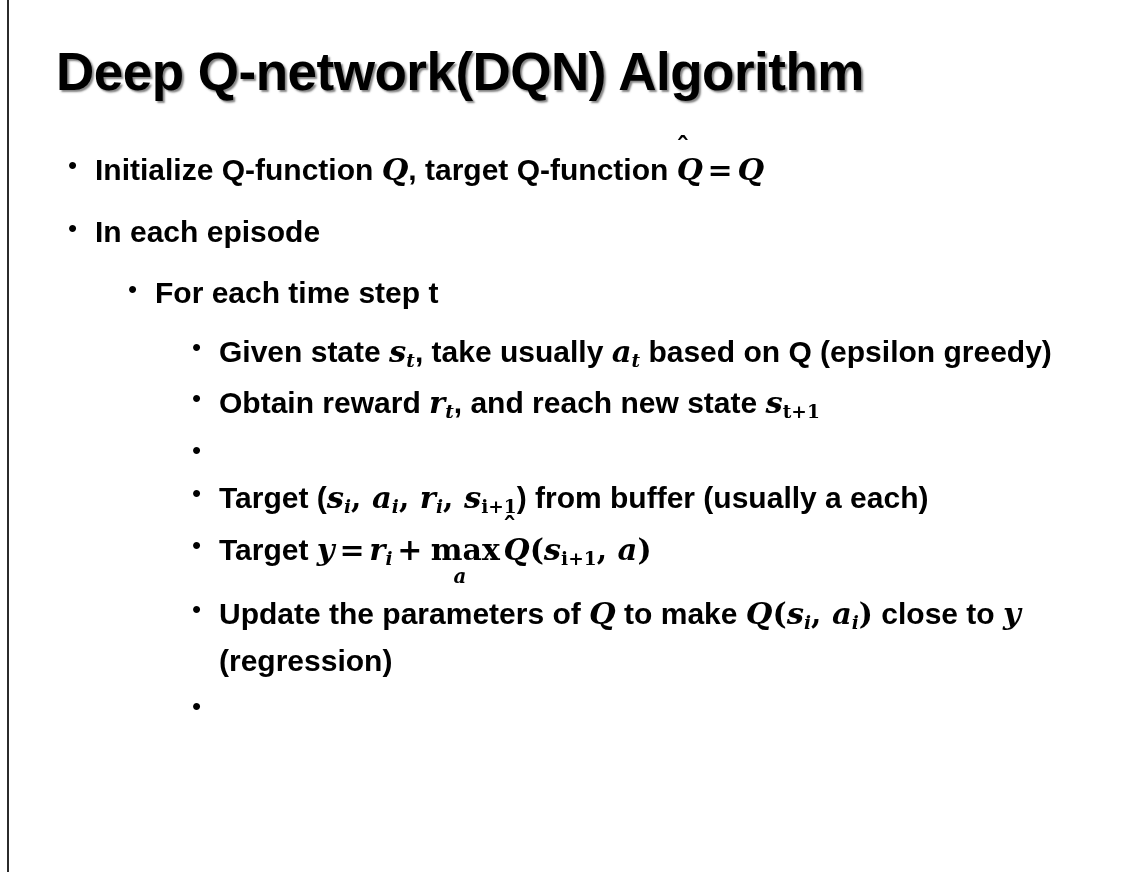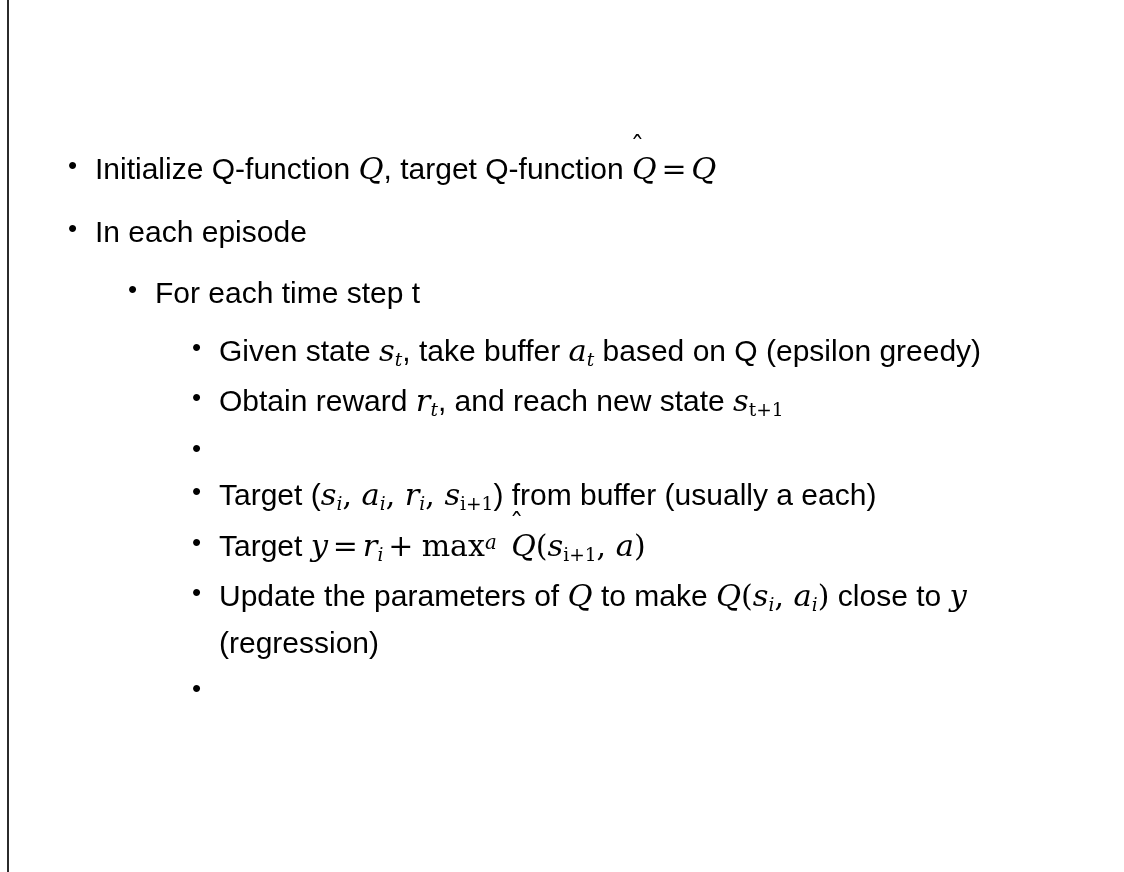--- a/index.html
+++ b/index.html
@@ -58,20 +58,21 @@
     flex: 0 0 auto;
     width: 27px;
     text-align: left;
     font-size: 26px;
     line-height: 1.52;
   }
 
   .bullet-row .txt {
     flex: 1 1 auto;
     padding-right: 30px;
+    font-weight: bold;
   }
 
   
   .lvl1 { padding-left: 68px; font-size: 30px; }
   .lvl1 .dot { font-size: 26px; }
   .lvl2 { padding-left: 128px; font-size: 30px; }
   .lvl3 { padding-left: 192px; font-size: 30px; }
 
   .lvl1 { margin-bottom: 16px; }
   .lvl2 { margin-bottom: 12px; }
@@ -117,22 +118,22 @@
     top: -0.46em;
     transform: translateX(-58%);
     font-style: normal;
     font-size: 0.92em;
     line-height: 1;
   }
 
   
   .maxop {
     display: inline-flex;
-    flex-direction: row;
-    align-items: flex-start;
+    flex-direction: column;
+    align-items: center;
     vertical-align: baseline;
     line-height: 1;
     margin: 0 0.12em;
     position: relative;
     top: 0.02em;
   }
   .maxop .opname {
     font-family: "DejaVu Serif", "Liberation Serif", serif;
     font-style: normal;
     font-size: 1em;
@@ -147,41 +148,42 @@
     margin-right: 0.55em;
   }
 </style>
 </head>
 <body>
 
 <div class="slide">
 
   <div class="edge-rule"></div>
 
+  <div class="slide-title">Deep Q-network(DQN) Algorithm</div>
 
   <div class="body-block">
 
     <div class="bullet-row lvl1">
       <span class="dot">•</span>
       <span class="txt"><span>Initialize Q-function </span><span class="m">Q</span><span>, target Q-function </span><span class="qhat"><span class="hat">̂</span><span>Q</span></span><span class="op">=</span><span class="m">Q</span></span>
     </div>
 
     <div class="bullet-row lvl1">
       <span class="dot">•</span>
       <span class="txt">In each episode</span>
     </div>
 
     <div class="bullet-row lvl2">
       <span class="dot">•</span>
       <span class="txt">For each time step t</span>
     </div>
 
     <div class="bullet-row lvl3">
       <span class="dot">•</span>
-      <span class="txt"><span>Given state </span><span class="m">s</span><sub class="ms">t</sub><span>, take buffer </span><span class="m">a</span><sub class="ms">t</sub><span> based on Q (epsilon greedy)</span></span>
+      <span class="txt"><span>Given state </span><span class="m">s</span><sub class="ms">t</sub><span>, take usually </span><span class="m">a</span><sub class="ms">t</sub><span> based on Q (epsilon greedy)</span></span>
     </div>
 
     <div class="bullet-row lvl3">
       <span class="dot">•</span>
       <span class="txt"><span>Obtain reward </span><span class="m">r</span><sub class="ms">t</sub><span>, and reach new state </span><span class="m">s</span><sub class="ms"><span class="up">t+1</span></sub></span>
     </div>
 
     <div class="bullet-row lvl3">
       <span class="dot">•</span>
     </div>

